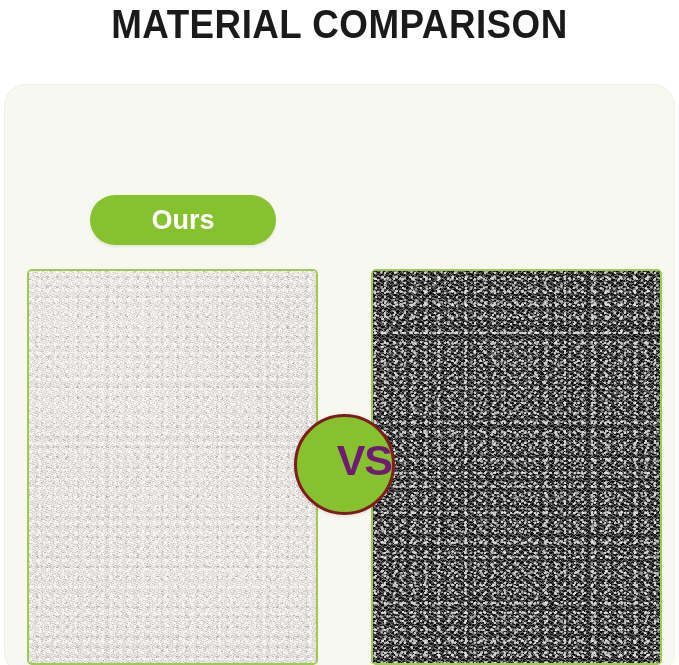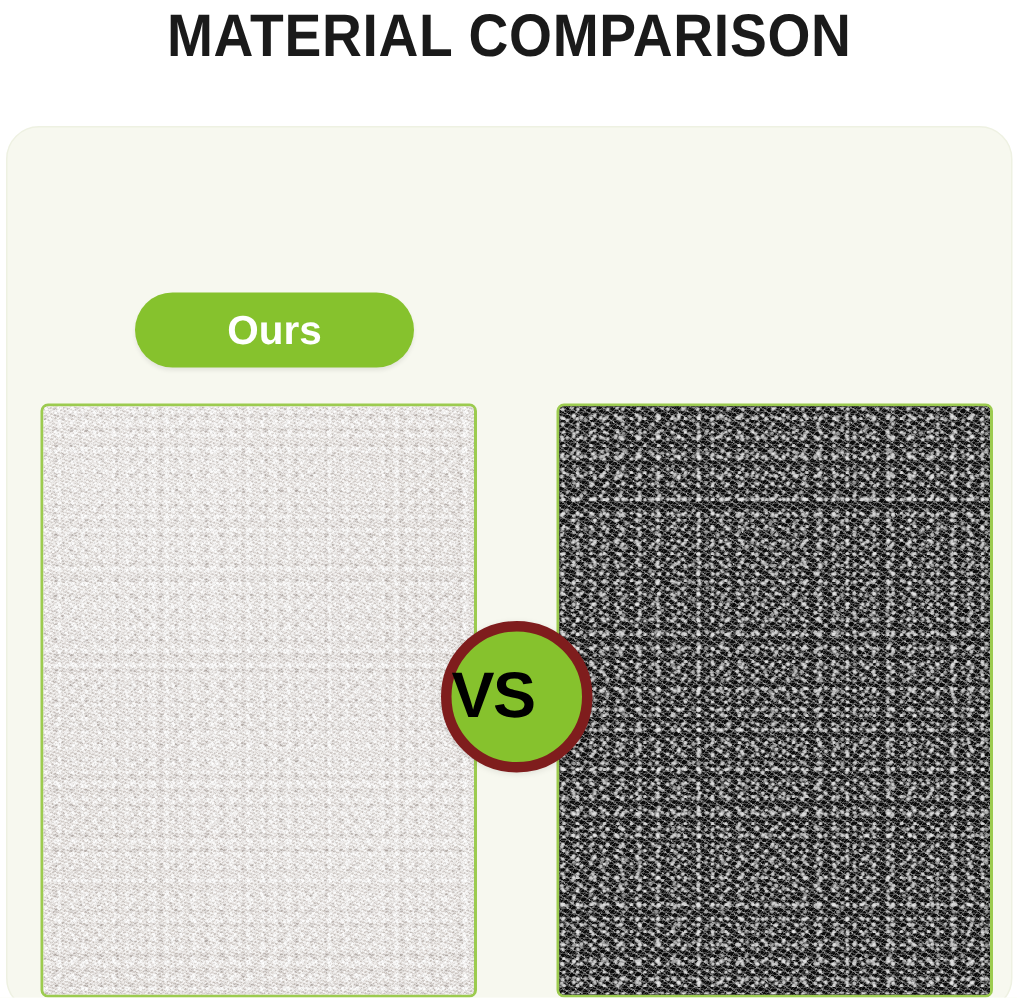--- a/index.html
+++ b/index.html
@@ -156,27 +156,27 @@
   
   .vs-badge {
     position: absolute;
     left: 289px;
     top: 329px;
     width: 101px;
     height: 101px;
     box-sizing: border-box;
     border-radius: 50%;
     background: #86c22d;
-    border: 7px solid #7f1d1d;
-    color: #000000;
+    border: 3px solid #7f1d1d;
+    color: #701a75;
     font-family: "Liberation Sans", sans-serif;
     font-weight: bold;
     font-size: 43px;
     line-height: 87px;
-    text-align: left;
+    text-align: right;
     letter-spacing: -1px;
     z-index: 5;
     box-shadow: 0 1px 4px rgba(0,0,0,0.10);
   }
 
   
   .caption {
     position: absolute;
     top: 596px;
     height: 36px;

